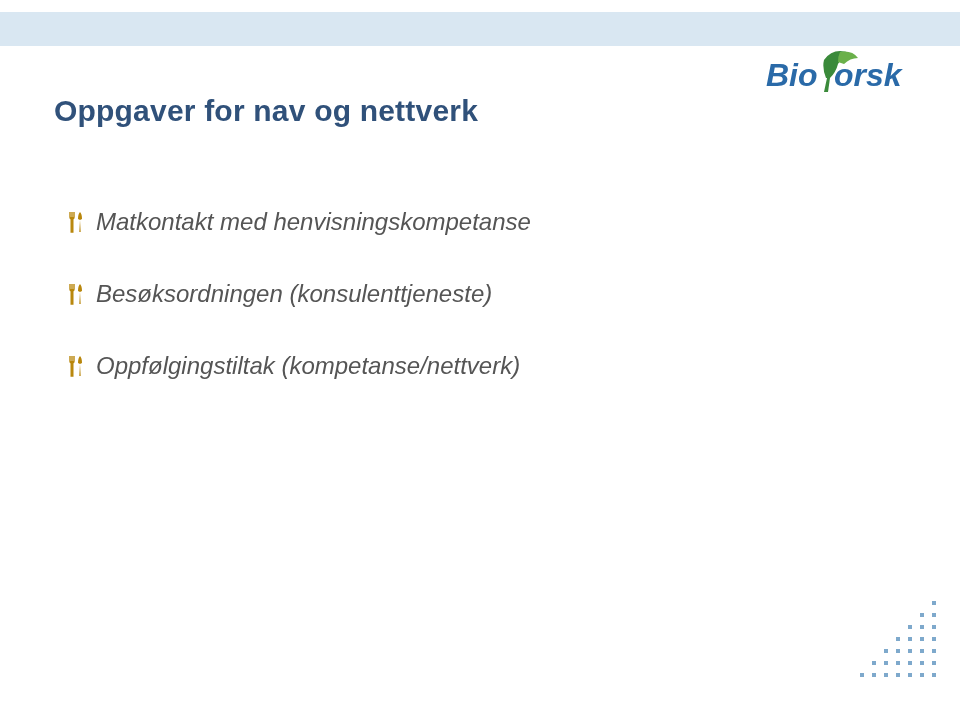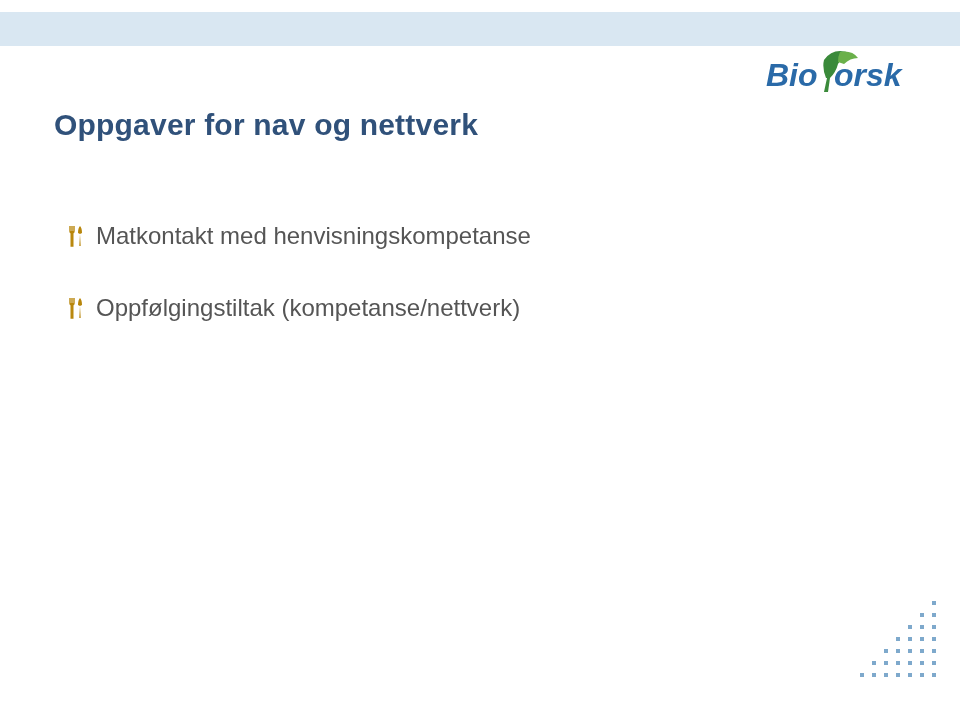--- a/index.html
+++ b/index.html
@@ -23,34 +23,35 @@
     position: absolute;
     top: 48px;
     right: 28px;
     width: 170px;
     height: 52px;
     text-align: center;
   }
   .logo svg { width: 100%; height: 100%; }
   .content {
     position: absolute;
-    top: 108px;
+    top: 94px;
     left: 54px;
     right: 60px;
   }
   .title {
     font-size: 30px;
     font-weight: bold;
     color: #30517a;
     margin-bottom: 80px;
     letter-spacing: 0.2px;
   }
   .bullet-list {
     list-style: none;
     padding-left: 12px;
+    font-style: italic;
   }
   .bullet-list li {
     position: relative;
     padding-left: 30px;
     margin-bottom: 44px;
     font-size: 24px;
     color: #555555;
   }
   .bullet-icon {
     position: absolute;
@@ -106,20 +107,29 @@
       </span>
       <span>Matkontakt med henvisningskompetanse</span>
     </li>
     <li>
       <span class="bullet-icon">
         <svg viewBox="0 0 20 22">
           <path d="M4 1 L4 6 M6 1 L6 6 M8 1 L8 6 M6 6 L6 8 Q4 8 4 6 M6 6 L6 8 Q8 8 8 6 M5.2 8 L5.2 21 L6.8 21 L6.8 8 Z" stroke="#b8860b" stroke-width="1.4" fill="#b8860b"></path>
           <path d="M14 1 Q12 3 12 8 L14 9 L13.3 21 L14.7 21 L14 9 L16 8 Q16 3 14 1 Z" fill="#b8860b"></path>
         </svg>
       </span>
+      <span>Besøksordningen (konsulenttjeneste)</span>
+    </li>
+    <li>
+      <span class="bullet-icon">
+        <svg viewBox="0 0 20 22">
+          <path d="M4 1 L4 6 M6 1 L6 6 M8 1 L8 6 M6 6 L6 8 Q4 8 4 6 M6 6 L6 8 Q8 8 8 6 M5.2 8 L5.2 21 L6.8 21 L6.8 8 Z" stroke="#b8860b" stroke-width="1.4" fill="#b8860b"></path>
+          <path d="M14 1 Q12 3 12 8 L14 9 L13.3 21 L14.7 21 L14 9 L16 8 Q16 3 14 1 Z" fill="#b8860b"></path>
+        </svg>
+      </span>
       <span>Oppfølgingstiltak (kompetanse/nettverk)</span>
     </li>
   </ul>
 </div>
 
 <div class="dots">
 
   <div class="dot" style="left:80px; top:0px;"></div>
   <div class="dot" style="left:68px; top:12px;"></div>
   <div class="dot" style="left:80px; top:12px;"></div>

